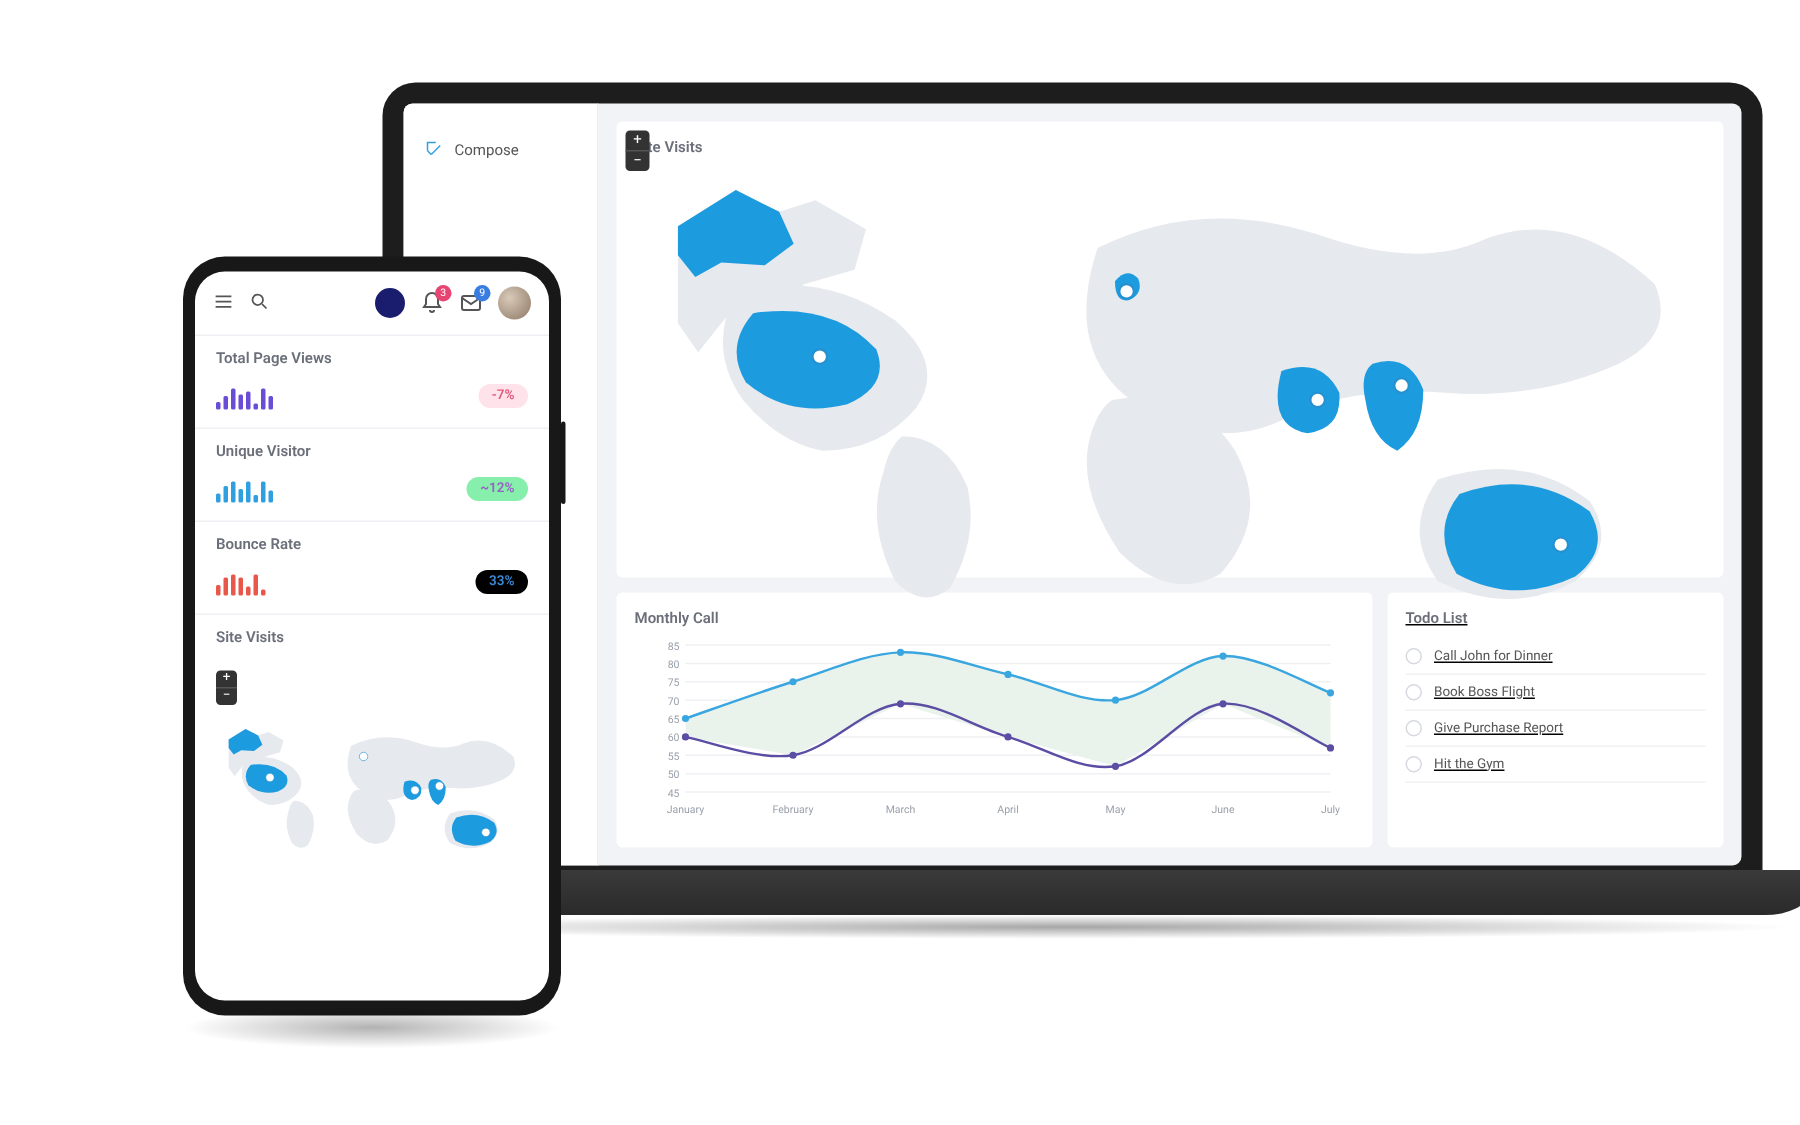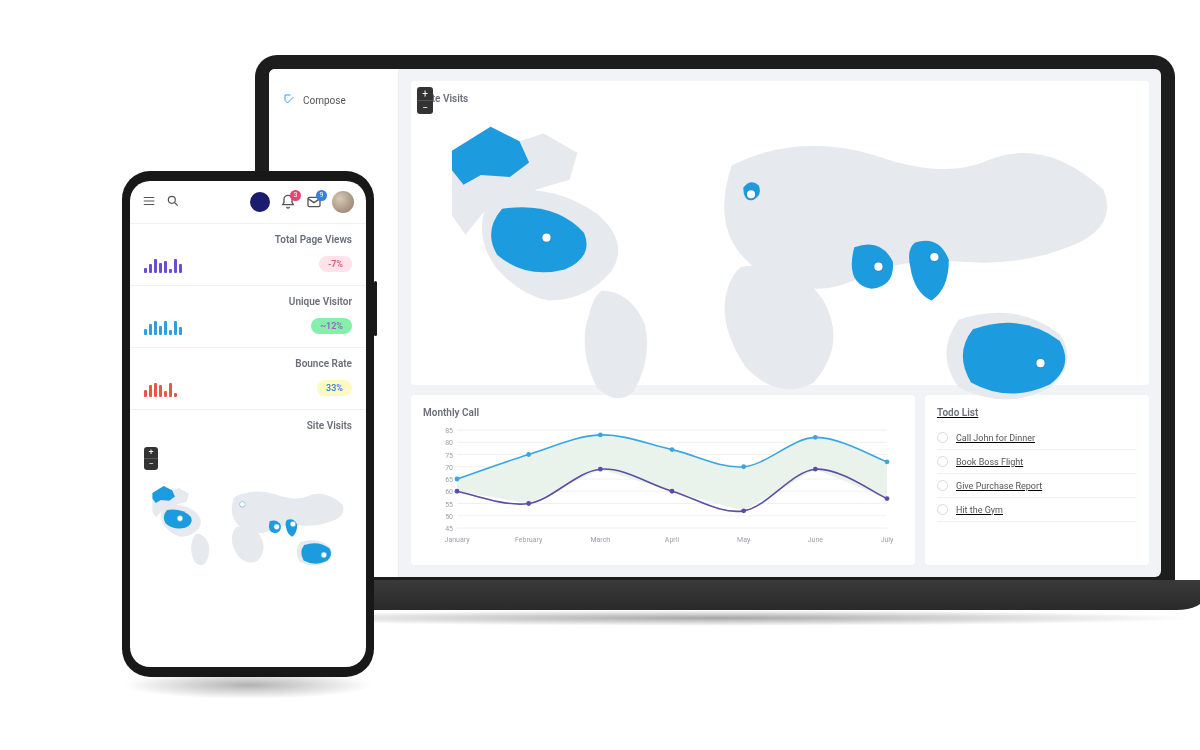--- a/index.html
+++ b/index.html
@@ -50,28 +50,28 @@
   .ph-header{display:flex;align-items:center;justify-content:space-between;padding:10px 12px;}
   .ph-left,.ph-right{display:flex;align-items:center;gap:10px;}
   .ph-right .dot{width:20px;height:20px;border-radius:50%;background:#1a1d6e;}
   .ic-btn{position:relative;width:16px;height:16px;}
   .badge{position:absolute;top:-4px;right:-5px;min-width:11px;height:11px;border-radius:6px;font-size:7px;line-height:11px;text-align:center;color:#fff;}
   .b-red{background:#e64571;}
   .b-blue{background:#3a7de0;}
   .avatar{width:22px;height:22px;border-radius:50%;background:radial-gradient(circle at 35% 35%,#d9c9b8,#8c7865);}
 
   .kpi{padding:10px 14px 12px;}
-  .kpi-title{font-size:10px;color:#6b6f7a;font-weight:600;margin-bottom:10px;text-align:right;}
+  .kpi-title{font-size:10px;color:#6b6f7a;font-weight:600;margin-bottom:10px;}
   .kpi-row{display:flex;align-items:center;justify-content:space-between;}
   .bars{display:flex;align-items:flex-end;gap:2px;height:18px;}
   .bars span{display:block;width:3px;border-radius:1px;}
   .pill{font-size:9px;font-weight:600;padding:3px 9px;border-radius:10px;}
   .pill-pink{background:#ffe2ea;color:#e05a7b;}
   .pill-purple{background:#86efac;color:#9960c3;}
-  .pill-blue{background:#fef9c3;color:#3a87d6;}
+  .pill-blue{background:#000000;color:#3a87d6;}
   .divider{height:1px;background:#eef0f3;}
 
   .ph-site{padding:10px 14px 0;flex:1;display:flex;flex-direction:column;}
   .mini-zoom{width:14px;background:#333;border-radius:3px;color:#fff;text-align:center;font-size:9px;line-height:11px;margin:6px 0 0 0;}
   .mini-zoom div{border-bottom:1px solid #555;}
   .mini-zoom div:last-child{border:none;}
   .mini-map{margin-top:4px;}
   .mini-map svg{width:100%;height:100px;}
 </style>
 </head>

